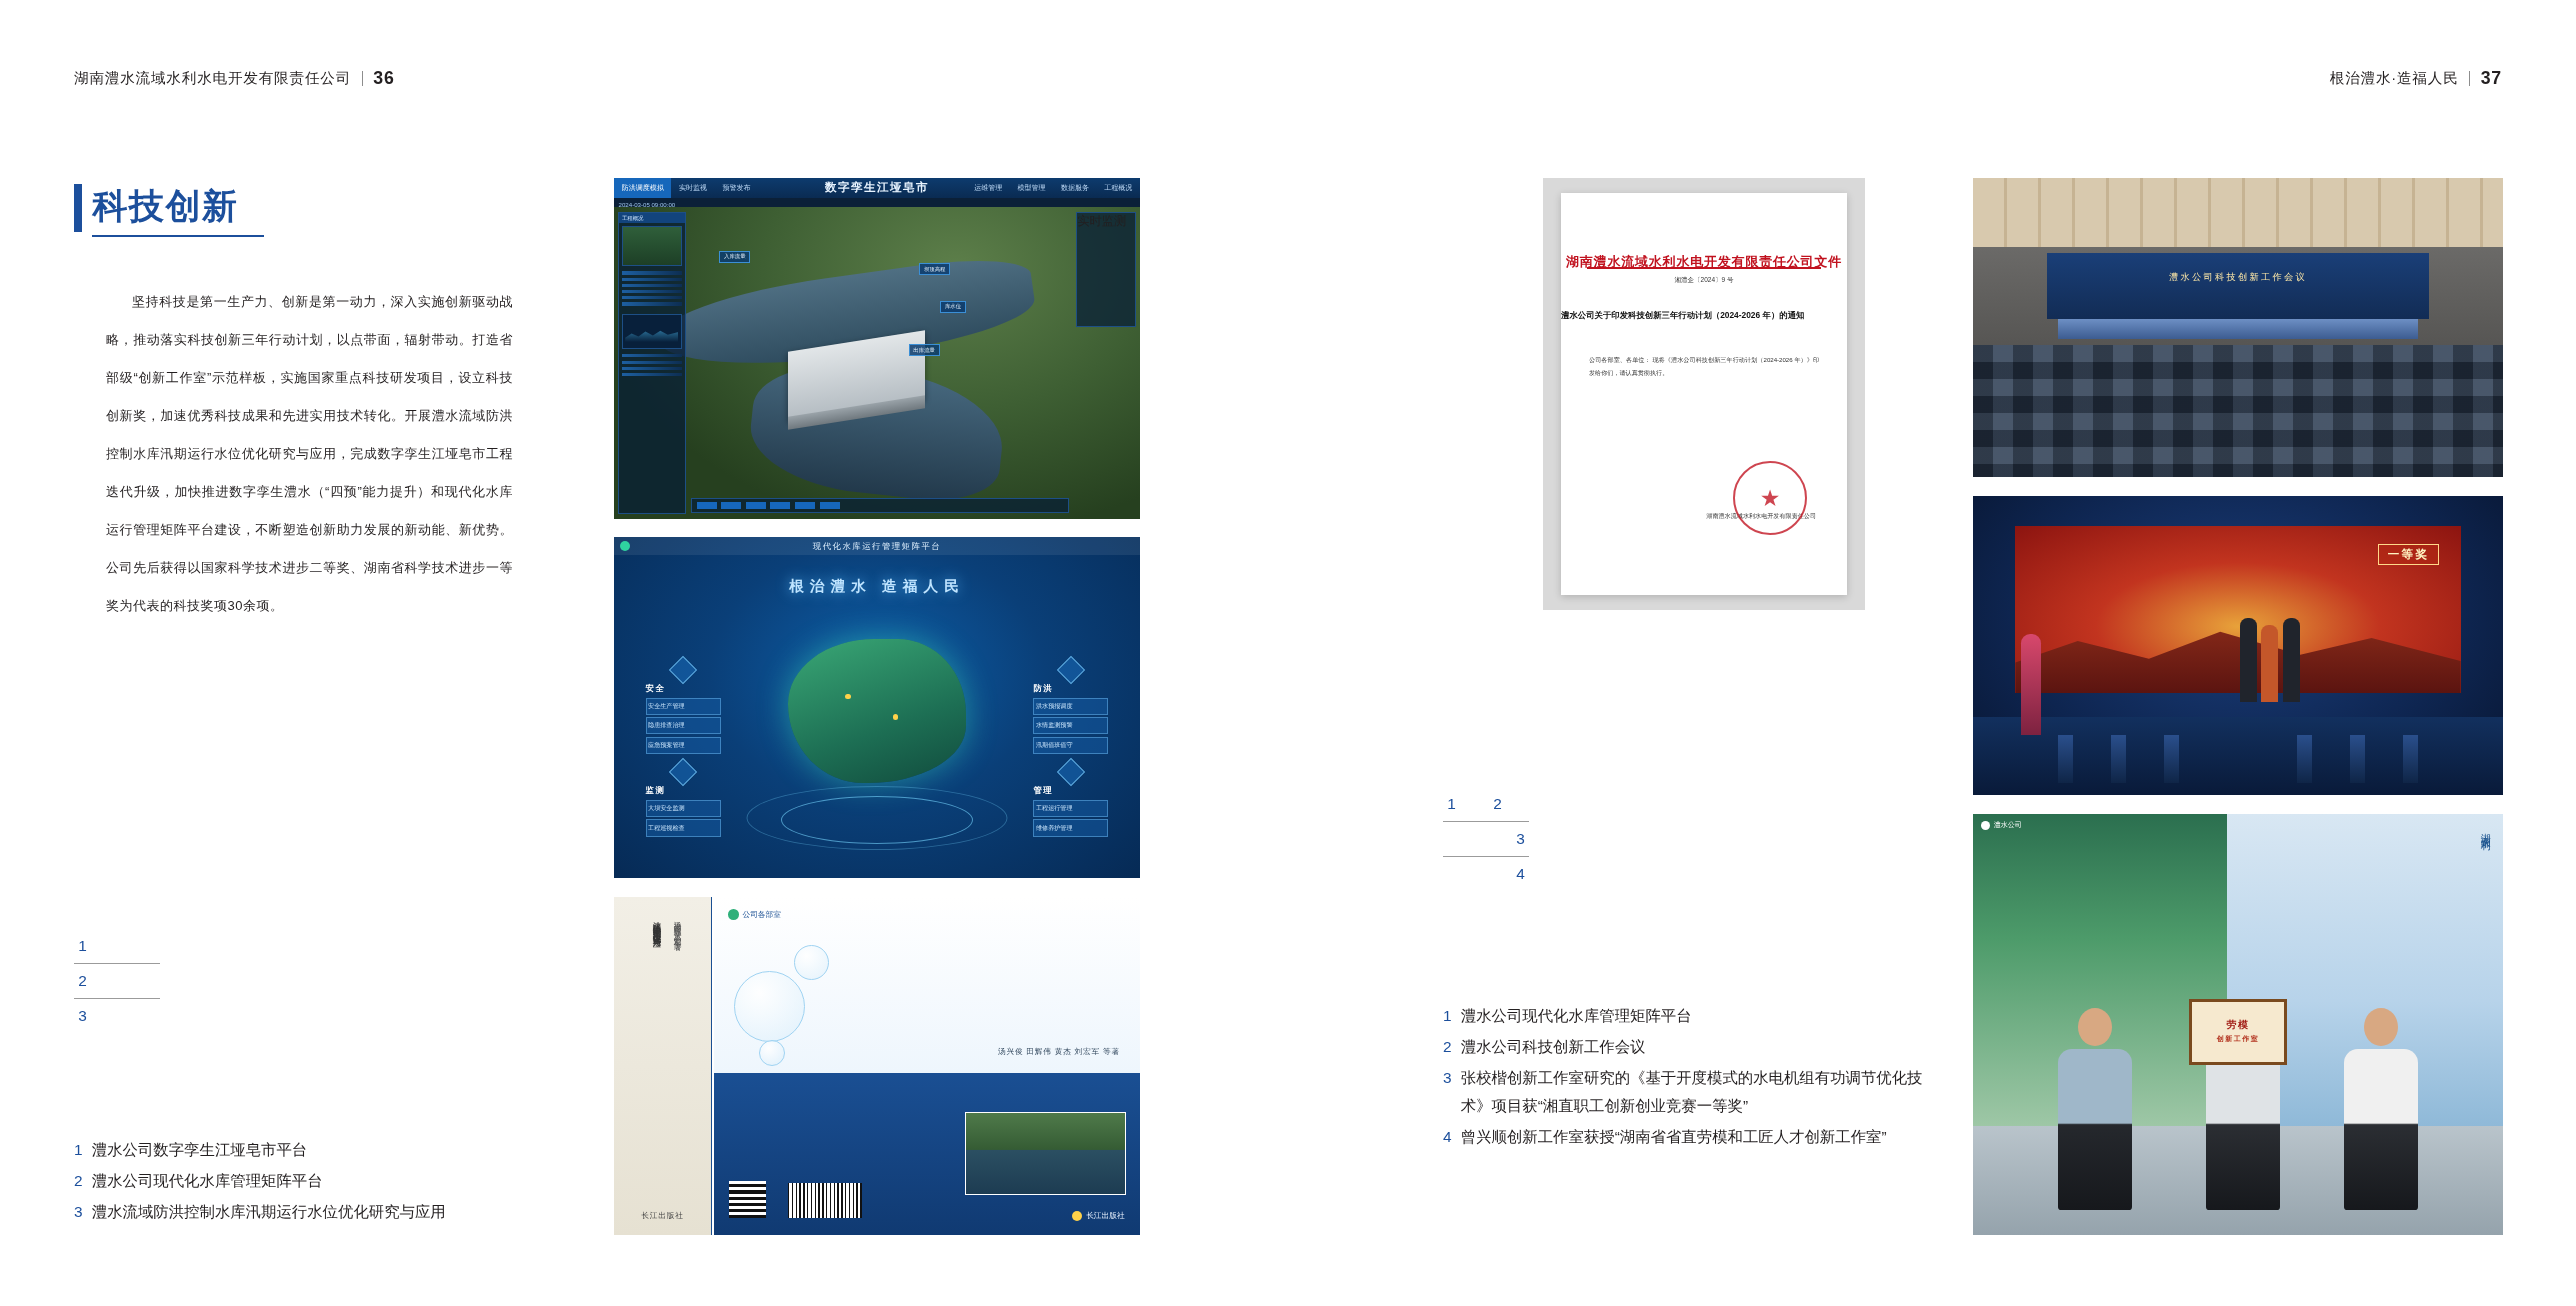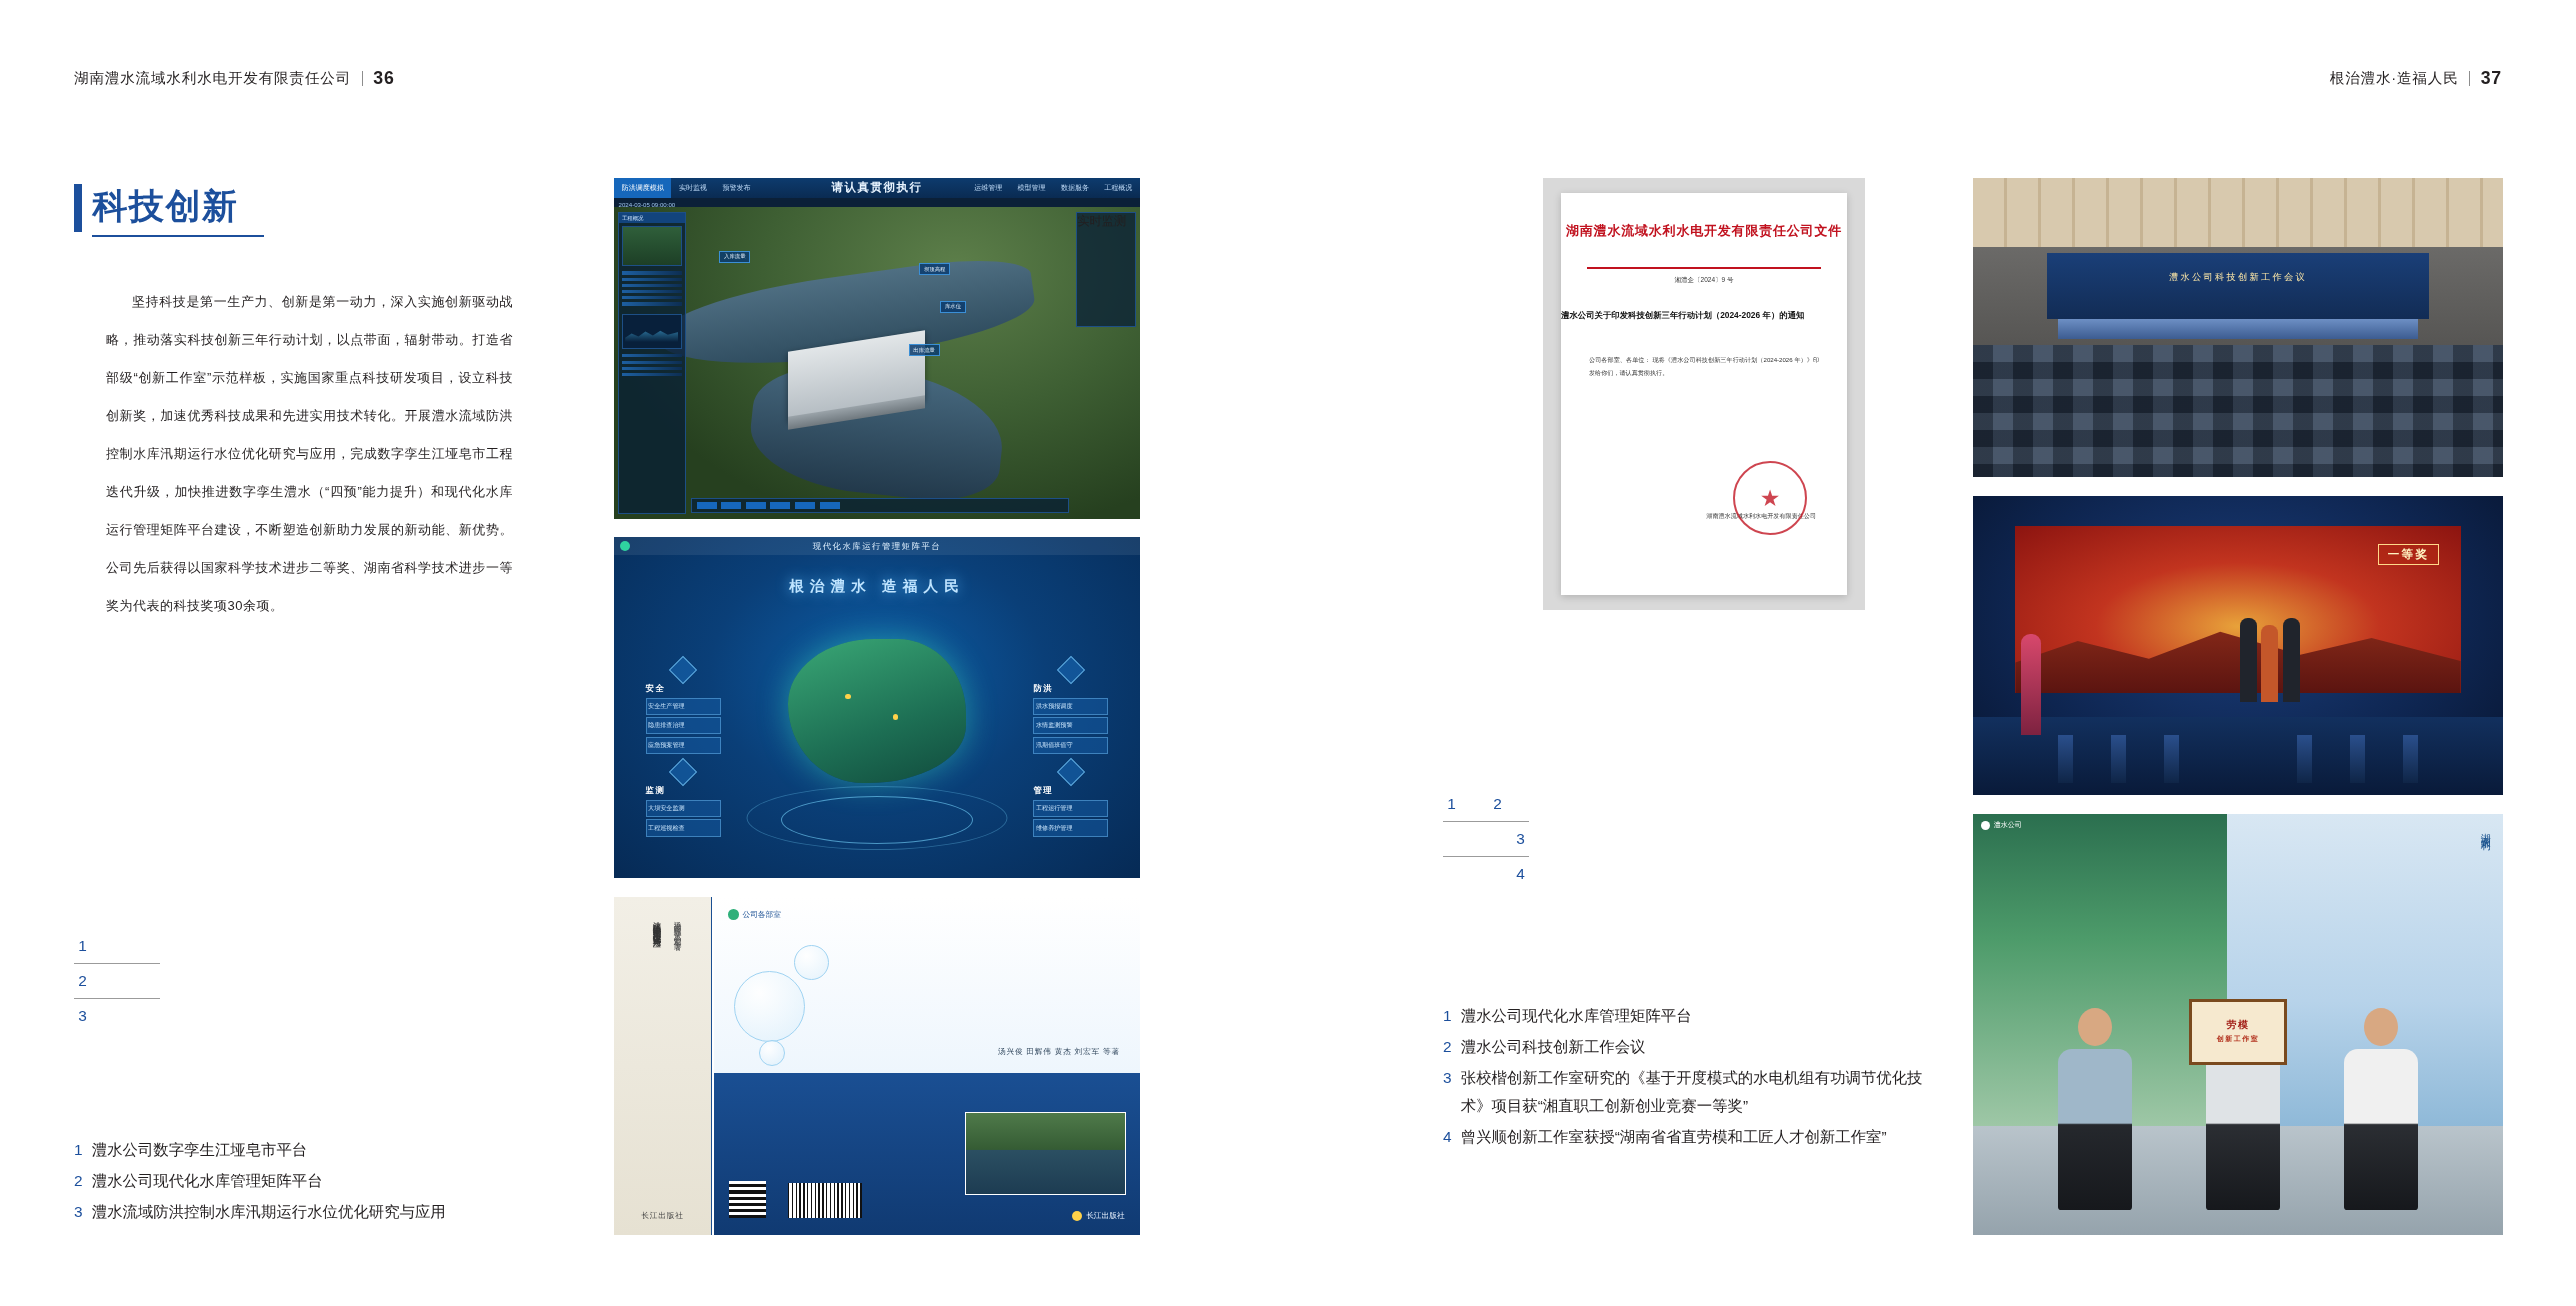--- a/index.html
+++ b/index.html
@@ -322,21 +322,21 @@
   #fig-book .press .d { width:10px;height:10px;background:#ffd24a;border-radius:50%; }
 
   
   #fig-doc { left: 1543px; top: 178px; width: 322px; height: 432px;
     background:#d9d9d9; display:flex; align-items:center; justify-content:center; }
   #fig-doc .sheet {
     width: 286px; height: 402px; background:#ffffff; position:relative;
     box-shadow: 0 1.5px 7.7px rgba(0,0,0,.18);
   }
   #fig-doc .red-title {
-    position:absolute; left:0; top:29px; width:100%; text-align:center;
+    position:absolute; left:0; top:60px; width:100%; text-align:center;
     color:#c1121f; font-size:13px; font-weight:bold; letter-spacing:0.8px;
   }
   #fig-doc .red-rule {
     position:absolute; left:26px; right:26px; top:74px; height:1.5px; background:#c1121f;
   }
   #fig-doc .docno {
     position:absolute; left:0; top:83px; width:100%; text-align:center;
     font-size:6.5px; color:#333;
   }
   #fig-doc .dt1 {
@@ -522,21 +522,21 @@
       <div class="tw-top">
         <span class="tab active">防洪调度模拟</span>
         <span class="tab">实时监视</span>
         <span class="tab">预警发布</span>
         <span style="flex:1"></span>
         <span class="tab">运维管理</span>
         <span class="tab">模型管理</span>
         <span class="tab">数据服务</span>
         <span class="tab">工程概况</span>
       </div>
-      <div class="tw-title">请认真贯彻执行</div>
+      <div class="tw-title">数字孪生江垭皂市</div>
       <div class="tw-sub">2024-03-05 09:00:00</div>
 
       <div class="scene">
         <div class="water"></div>
         <div class="water2"></div>
         <div class="dam"></div>
         <div class="tag" style="left:58%; top:18%;">坝顶高程</div>
         <div class="tag" style="left:62%; top:30%;">库水位</div>
         <div class="tag" style="left:56%; top:44%;">出库流量</div>
         <div class="tag" style="left:20%; top:14%;">入库流量</div>

